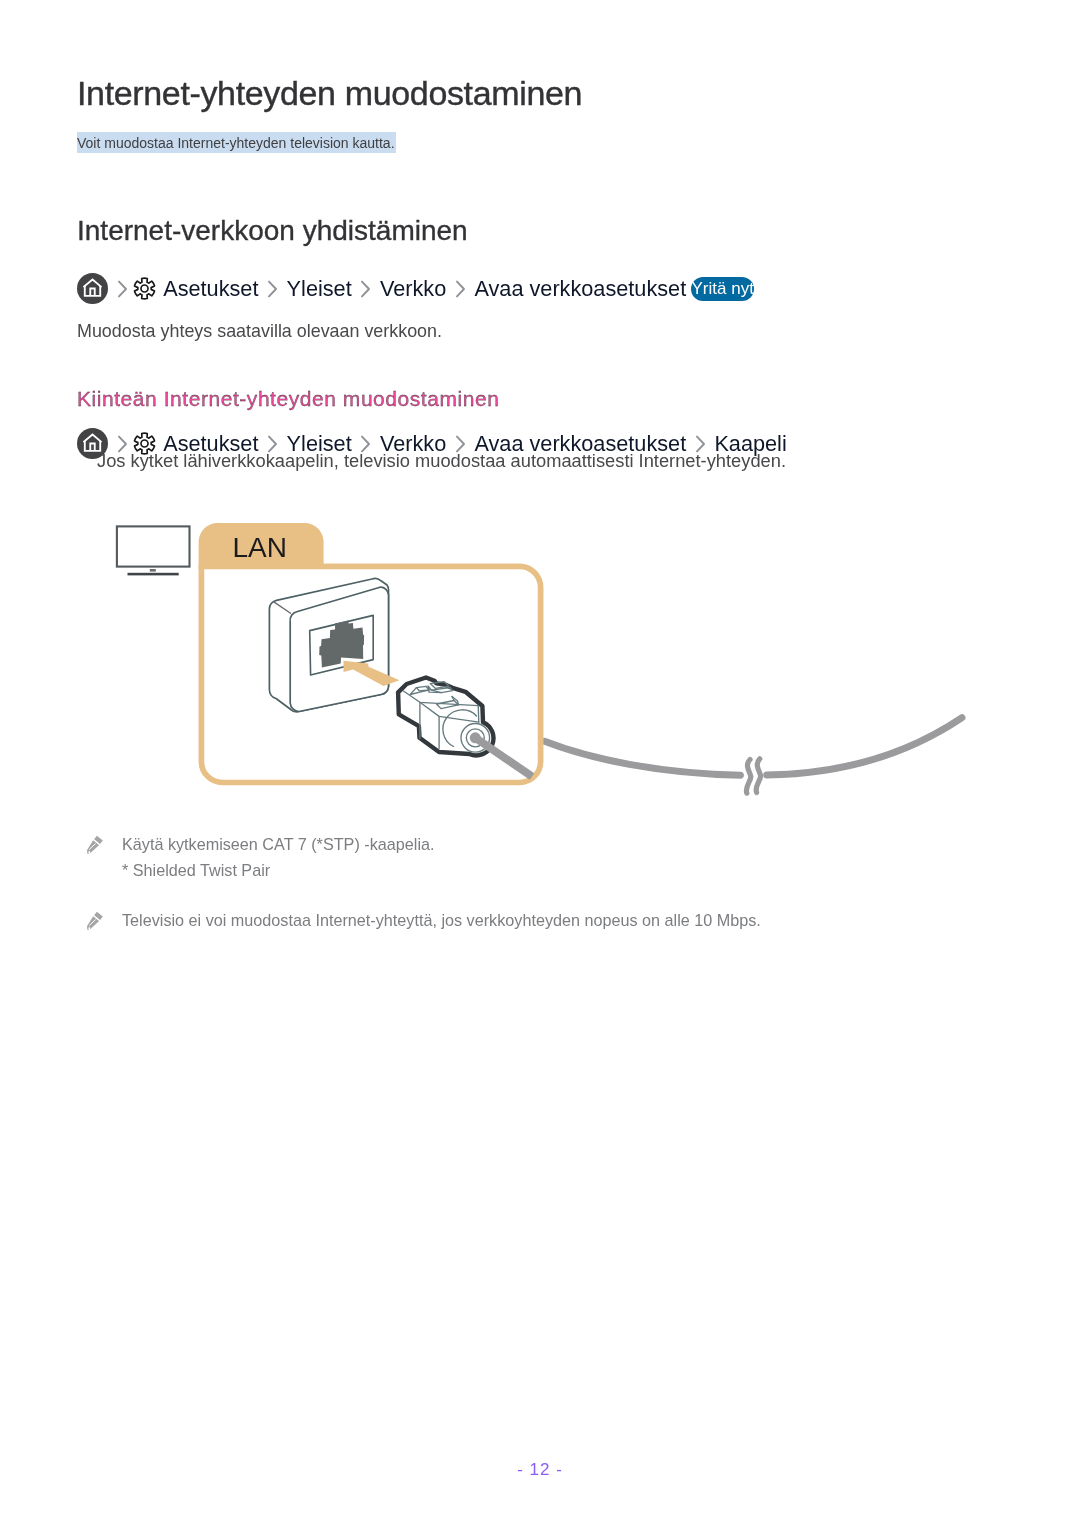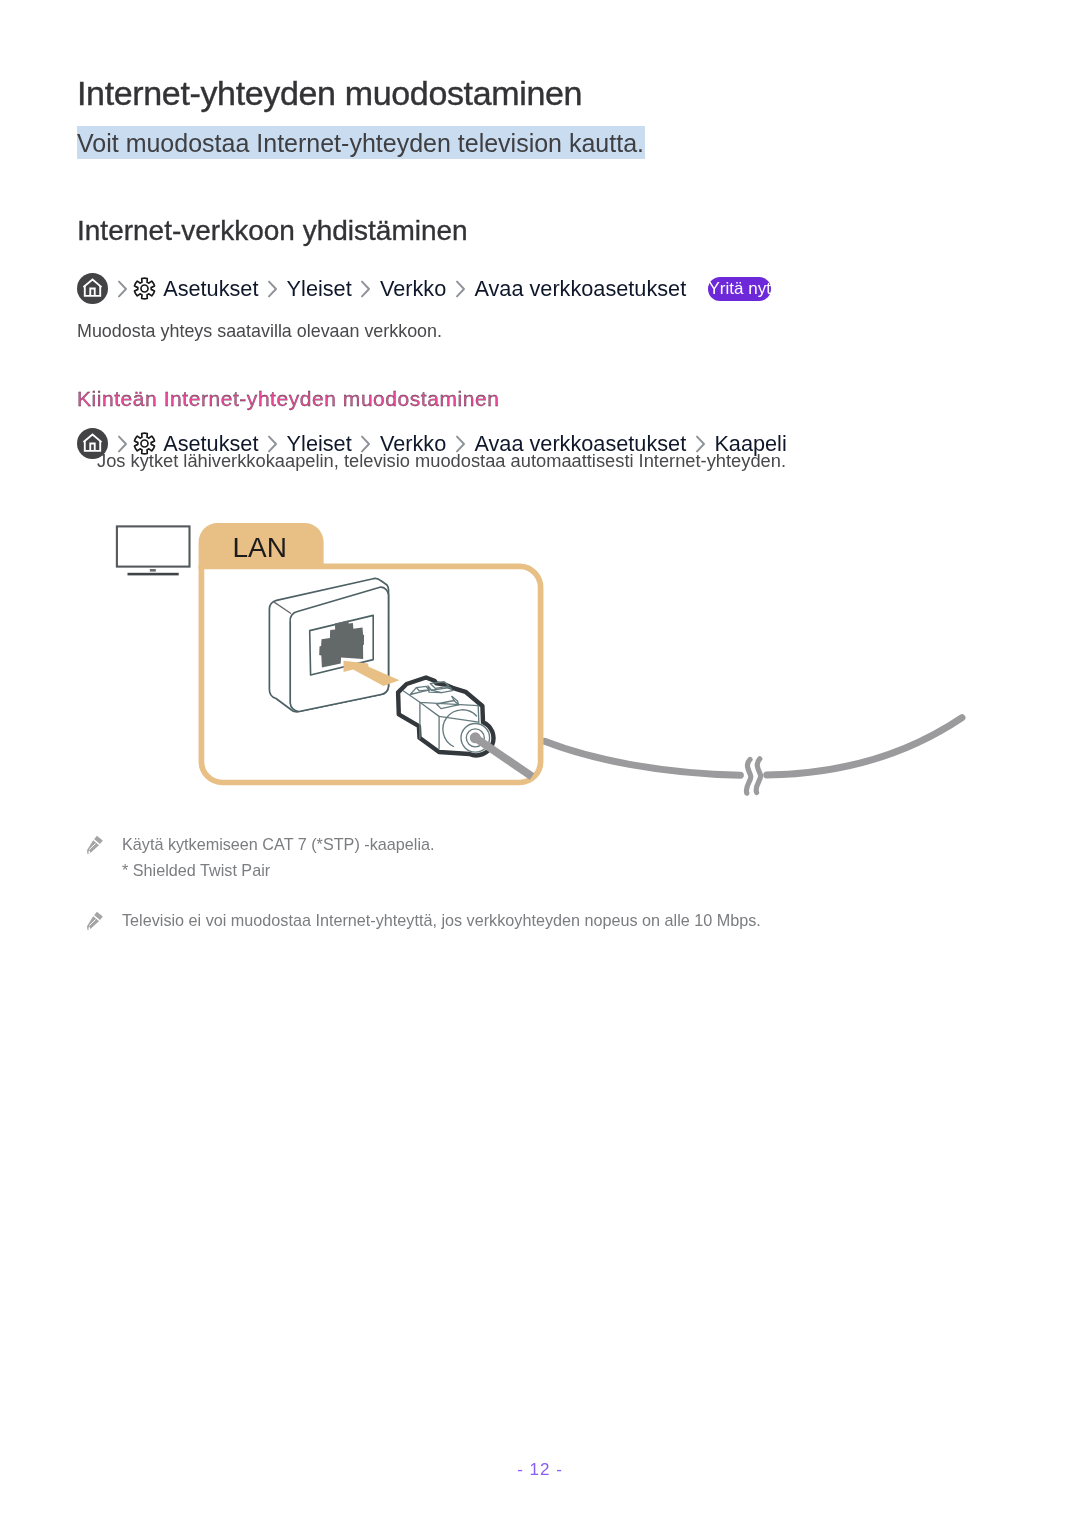--- a/index.html
+++ b/index.html
@@ -4,38 +4,38 @@
 <style>
   html,body{margin:0;padding:0;}
   body{width:1080px;height:1527px;background:#ffffff;
        font-family:"Liberation Sans",sans-serif;color:#3a3a3c;overflow:hidden;}
   .page{position:relative;width:1080px;height:1209px;}
 
   .h1{position:absolute;left:77px;top:73px;font-size:34px;font-weight:400;
       color:#333336;letter-spacing:-0.35px;white-space:nowrap;line-height:40px;
       -webkit-text-stroke:0.4px #333336;}
   .lead-wrap{position:absolute;left:77px;top:129px;}
-  .lead{font-size:25px;background:#c9dcf0;color:#3f3f42;
+  .lead{font-size:14px;background:#c9dcf0;color:#3f3f42;
         line-height:26px;padding:2.5px 1px 2.5px 0;}
   .h2{position:absolute;left:77px;top:214px;font-size:28px;font-weight:400;
       color:#333336;white-space:nowrap;line-height:33px;
       -webkit-text-stroke:0.35px #333336;}
   .h3{position:absolute;left:77px;font-size:21px;font-weight:400;color:#ec4899;
       white-space:nowrap;letter-spacing:0.55px;line-height:25px;
       -webkit-text-stroke:0.3px #333336;}
 
   .crumbs{position:absolute;display:flex;align-items:center;white-space:nowrap;}
   .crumb{color:#0f172a;font-size:21.7px;line-height:26px;}
   .sep{display:inline-block;width:11px;height:18px;flex:0 0 11px;margin:0 8.6px;}
   .home-ic{display:inline-block;width:31px;height:31px;flex:0 0 31px;}
   .gear-ic{display:inline-block;width:25px;height:25px;flex:0 0 25px;margin-right:6px;margin-left:-4px;}
 
-  .badge{display:inline-block;background:#6d28d9;color:#ffffff;border-radius:12px;
+  .badge{display:inline-block;background:#0369a1;color:#ffffff;border-radius:12px;
          font-size:17px;line-height:24px;height:24px;padding:0;
-         margin-left:22px;width:63px;text-align:center;overflow:visible;
+         margin-left:5px;width:63px;text-align:center;overflow:visible;
          white-space:nowrap;}
 
   .para{position:absolute;left:77px;font-size:18.3px;color:#49494c;line-height:24px;
         white-space:nowrap;}
   .para.narrow{font-size:17.9px;}
 
   .note{position:absolute;display:flex;align-items:flex-start;}
   .note .pen{width:24px;height:24px;flex:0 0 24px;margin-right:14px;margin-top:2px;}
   .note .ntext{font-size:16.2px;color:#7b7d80;line-height:26px;}
 

